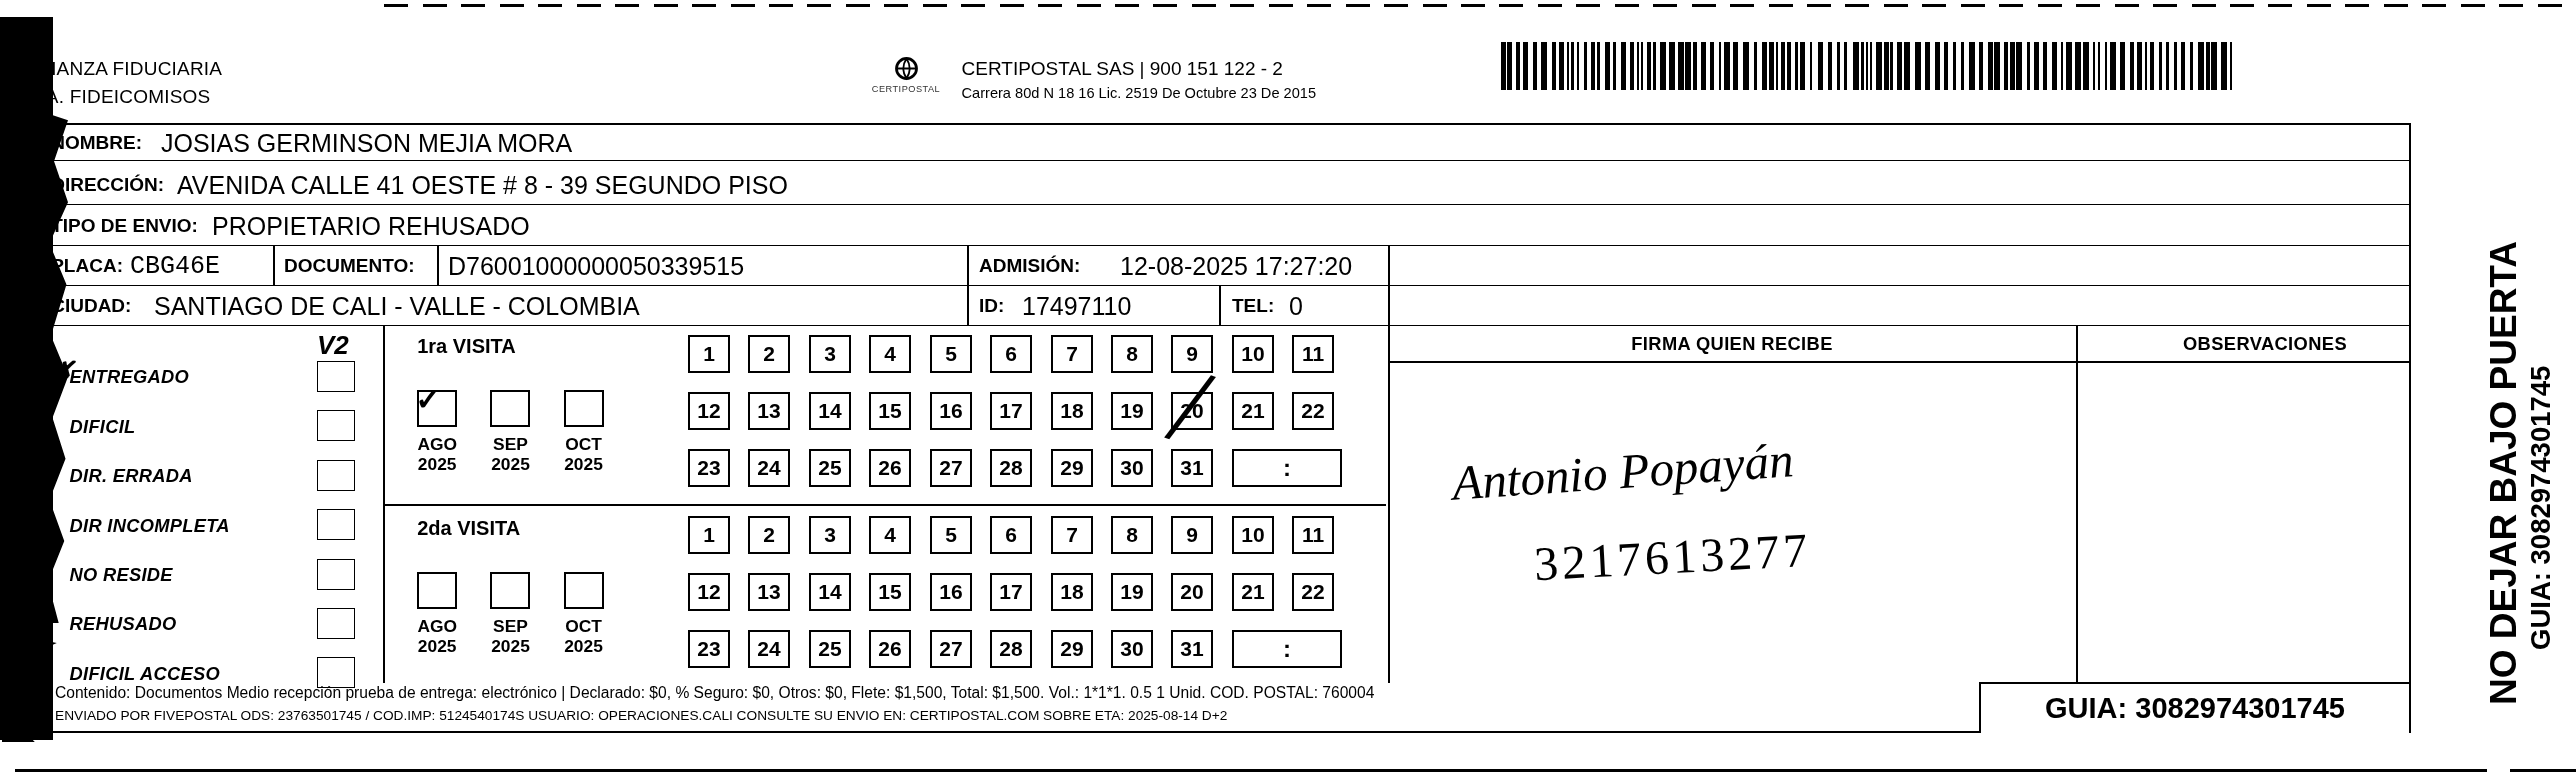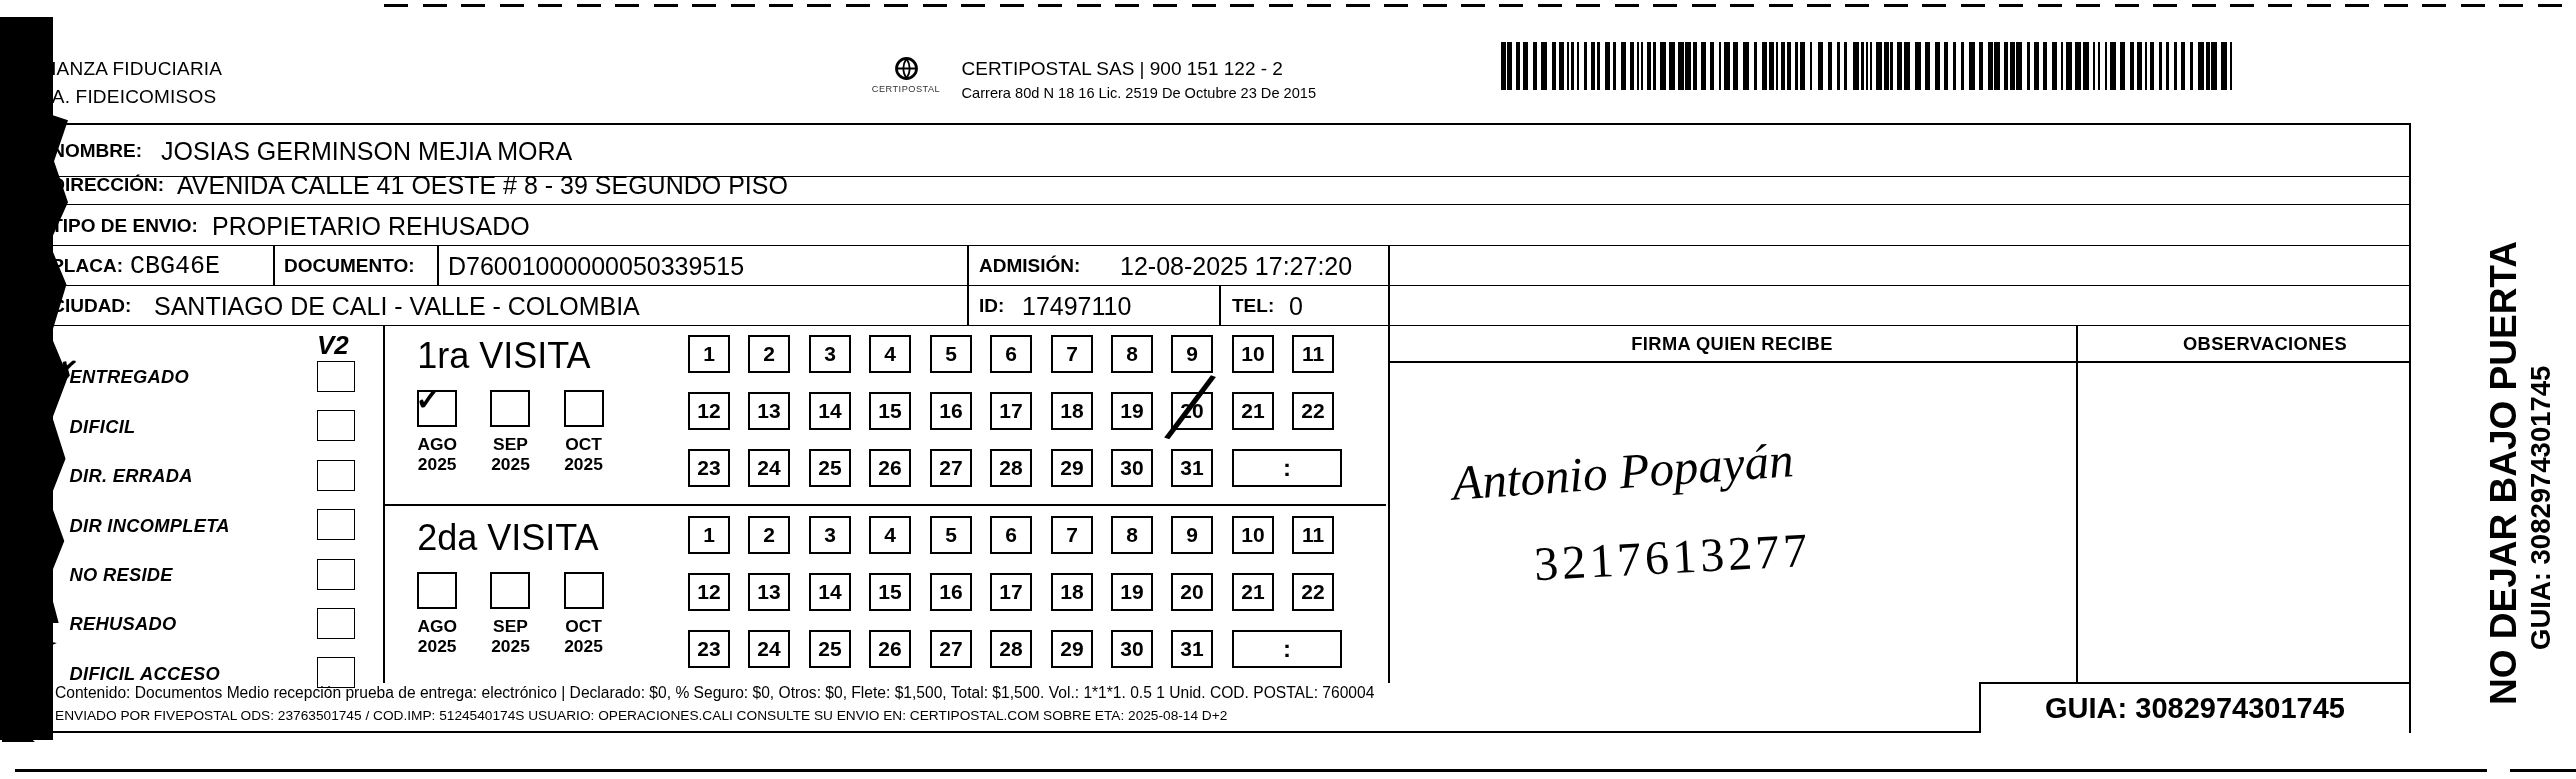--- a/index.html
+++ b/index.html
@@ -60,21 +60,21 @@
     position: absolute;
     left: 27.5px; top: 46px;
     width: 2472px; height: 71px;
     font-size: 19px;
   }
   .hdr .col {
     position: absolute;
     line-height: 1.45;
     white-space: nowrap;
   }
-  .hdr .c1 { left: 0px;   top: 9.2px; font-size: 19px; letter-spacing: 0.2px; text-align: center;}
+  .hdr .c1 { left: 0px;   top: 9.2px; font-size: 19px; letter-spacing: 0.2px;}
   .hdr .c2 { left: 311px; top: 9.2px; font-size: 19px;}
   .hdr .c3 { left: 934px; top: 9.2px; font-size: 19px;}
   .hdr .c3 .small { font-size: 14.6px; }
   .logo {
     position: absolute;
     left: 828px; top: 7.3px;
     width: 101px; height: 62px;
     text-align: center;
   }
   .logo .mark {
@@ -113,21 +113,21 @@
   .line {
     position: absolute;
     left: 0; width: 100%;
     border-bottom: 1.8px solid #000;
     box-sizing: border-box;
     font-size: 21px;
     white-space: nowrap;
   }
   .lbl { font-size: 19px; font-weight: bold; }
   .val { font-size: 25px; }
-  .r1 { top: 0px;   height: 52px; }
+  .r1 { top: 0px;   height: 36px; }
   .r2 { top: 40px;  height: 40px; }
   .r3 { top: 81px;  height: 40px; }
   .r4 { top: 121px; height: 40px; }
   .r5 { top: 161px; height: 40px; }
   .cellpad { position: absolute; top: 50%; transform: translateY(-50%); white-space: nowrap;}
   .vsep { position: absolute; top: 0; bottom: 0; width: 1.8px; background: #000; }
 
   
   .body {
     position: absolute;
@@ -165,21 +165,21 @@
   }
   .xmark {
     position: absolute;
     font-size: 27.5px;
     font-weight: bold;
     font-family: "Liberation Serif", serif;
   }
 
   
   .visit { position: absolute; }
-  .visit .ttl { font-size: 36px; font-weight: normal; }
+  .visit .ttl { font-size: 20px; font-weight: bold; }
   .visit .mbx {
     position: absolute;
     width: 40px; height: 37px;
     border: 2.7px solid #000;
     box-sizing: border-box;
   }
   .visit .mlb {
     position: absolute;
     font-size: 17.4px; font-weight: bold;
     text-align: center; width: 53px;

